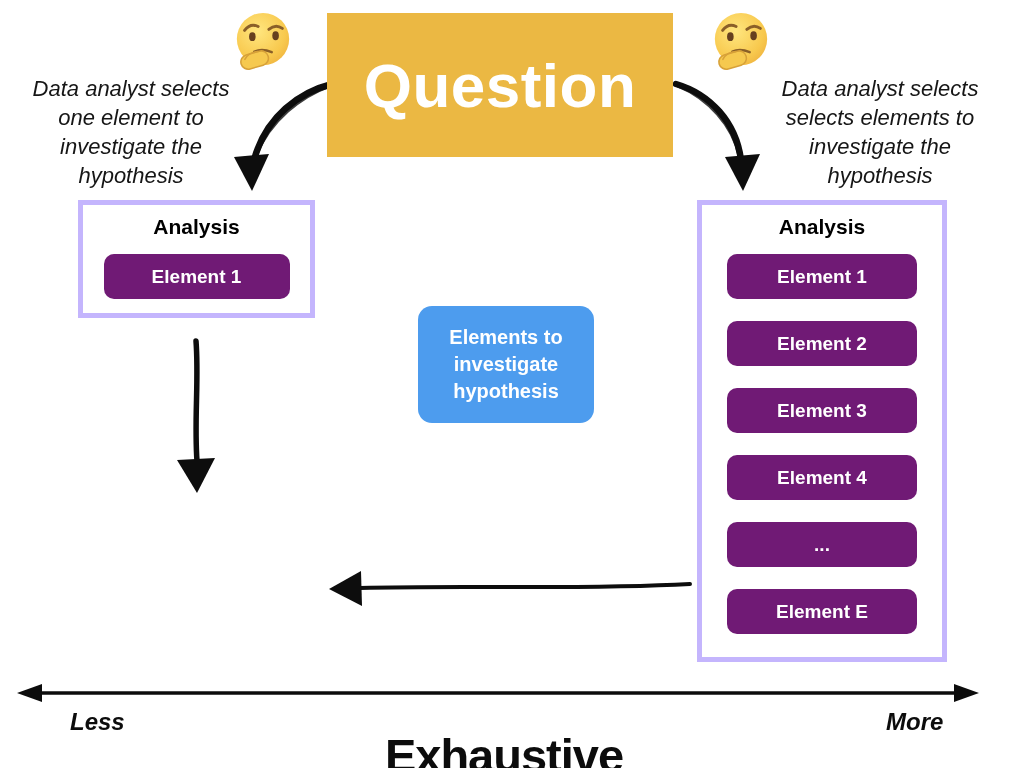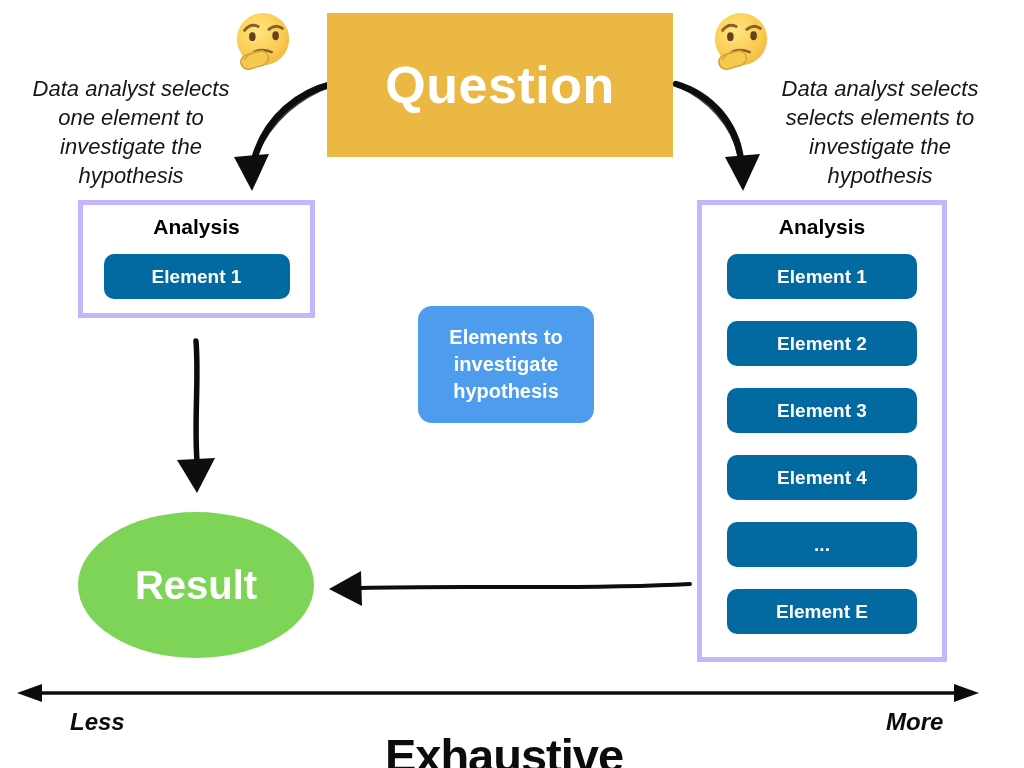--- a/index.html
+++ b/index.html
@@ -6,33 +6,33 @@
   #canvas{
     position:relative;width:1024px;height:768px;background:#ffffff;overflow:hidden;
     font-family:"Liberation Sans","DejaVu Sans",sans-serif;color:#111;
   }
   .abs{position:absolute;}
   
   .question-box{
     left:327px;top:13px;width:346px;height:144px;background:#EBB843;
     display:flex;align-items:center;justify-content:center;
   }
-  .question-box span{color:#fff;font-size:52px;font-weight:700;letter-spacing:.5px;}
+  .question-box span{color:#fff;font-size:62px;font-weight:700;letter-spacing:.5px;}
   
   .caption{font-style:italic;font-size:22px;line-height:29px;text-align:center;color:#161616;}
   .caption-left{left:14px;top:74px;width:234px;}
   .caption-right{left:756px;top:74px;width:248px;}
   
   .analysis-box{border:5px solid #c4b5fd;background:#fff;box-sizing:border-box;}
   .analysis-left{left:78px;top:200px;width:237px;height:118px;}
   .analysis-right{left:697px;top:200px;width:250px;height:462px;}
   .analysis-title{font-weight:700;font-size:21px;text-align:center;padding-top:10px;color:#000;}
   .chip-col{display:flex;flex-direction:column;align-items:center;gap:22px;margin-top:15px;}
   .chip{
-    width:186px;height:45px;background:#0369a1;border-radius:10px;
+    width:186px;height:45px;background:#701a75;border-radius:10px;
     display:flex;align-items:center;justify-content:center;
     color:#fff;font-size:19px;font-weight:700;
   }
   .analysis-right .chip{width:190px;}
   
   .center-note{
     left:418px;top:306px;width:176px;height:117px;background:#4D9CEE;border-radius:14px;
     display:flex;flex-direction:column;align-items:center;justify-content:center;
     color:#fff;font-size:20px;font-weight:700;line-height:27px;text-align:center;
   }
@@ -156,21 +156,18 @@
       <div class="chip">Element E</div>
     </div>
   </div>
 
   <div class="abs center-note">
     <div>Elements to</div>
     <div>investigate</div>
     <div>hypothesis</div>
   </div>
 
-  <div class="abs result-ellipse">
-    <span>Result</span>
-  </div>
 
   <div class="abs axis-label axis-less">Less</div>
   <div class="abs axis-center">Exhaustive</div>
   <div class="abs axis-label axis-more">More</div>
 
 </div>
 
 </body></html>

